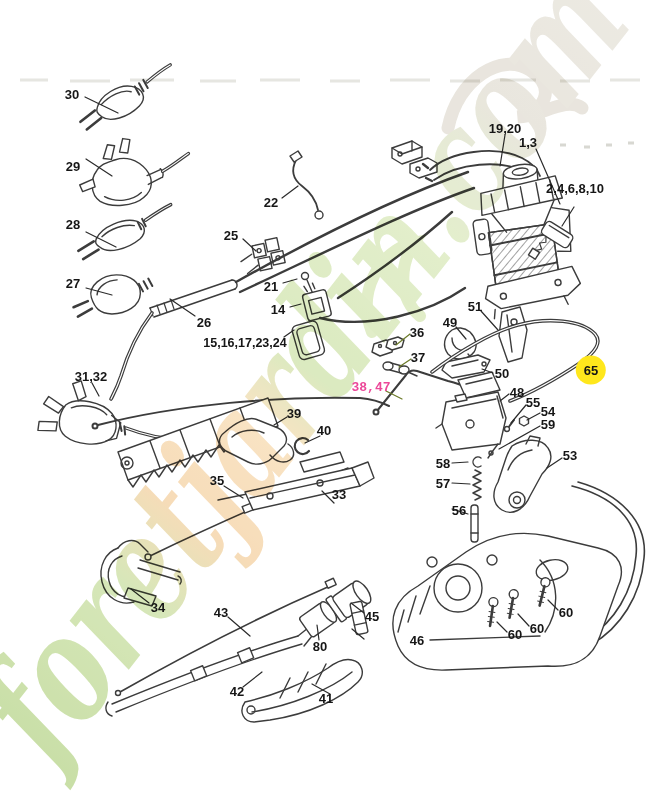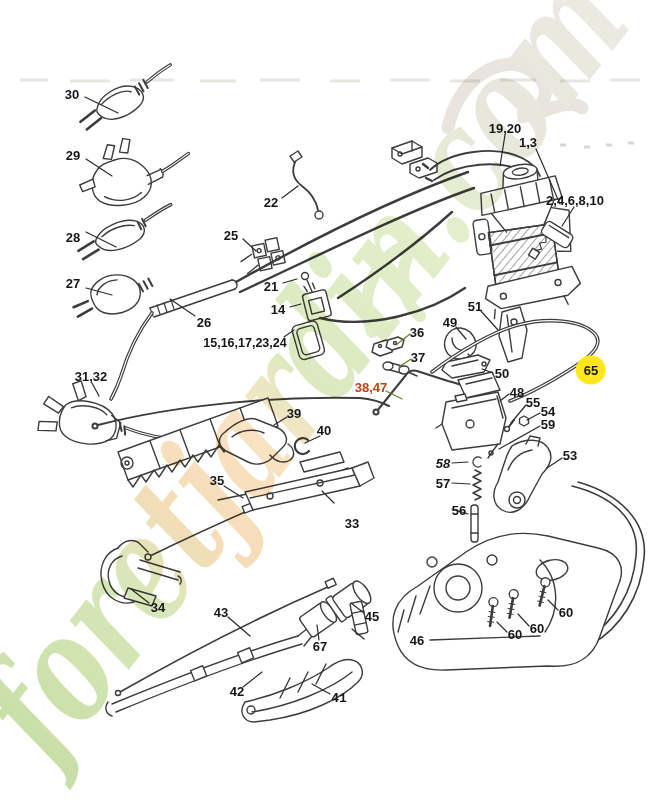--- a/index.html
+++ b/index.html
@@ -373,57 +373,57 @@
 
   <g style="mix-blend-mode:multiply" opacity="0.55">
     <path d="M448,128 C458,78 502,52 530,70 C558,88 544,112 518,117 C540,117 566,96 582,108" stroke="#d6d0c2" stroke-width="13" fill="none" stroke-linecap="round"></path>
     <path d="M372,332 C356,292 380,250 414,243 C398,268 400,300 420,316" stroke="#c8df9a" stroke-width="12" fill="none" stroke-linecap="round"></path>
     <text transform="translate(52,768) rotate(-52)" font-family="'DejaVu Serif',serif" font-style="italic" font-weight="bold" font-size="148" textLength="945" lengthAdjust="spacingAndGlyphs" fill="url(#wmgrad)">foretjardin.com</text>
   </g>
 </svg>
 
 <div id="labels">
       <div class="plabel" style="left: 72px; top: 94px;">30</div>
-      <div class="plabel" style="left: 73px; top: 155px; text-align: center;">29</div>
-      <div class="plabel" style="left: 73px; top: 237px; text-align: center;">28</div>
+      <div class="plabel" style="left: 73px; top: 166px; text-align: center;">29</div>
+      <div class="plabel" style="left: 73px; top: 224px; text-align: center;">28</div>
       <div class="plabel" style="left: 73px; top: 283px;">27</div>
       <div class="plabel" style="left: 271px; top: 202px;">22</div>
       <div class="plabel" style="left: 231px; top: 235px;">25</div>
       <div class="plabel" style="left: 271px; top: 286px;">21</div>
       <div class="plabel" style="left: 204px; top: 322px;">26</div>
       <div class="plabel" style="left: 278px; top: 309px;">14</div>
       <div class="plabel small" style="left: 245px; top: 343px;">15,16,17,23,24</div>
       <div class="plabel" style="left: 91px; top: 376px;">31,32</div>
       <div class="plabel" style="left: 505px; top: 128px;">19,20</div>
       <div class="plabel" style="left: 528px; top: 142px;">1,3</div>
-      <div class="plabel" style="left: 575px; top: 200px;">2,4,6,8,10</div>
+      <div class="plabel" style="left: 575px; top: 188px;">2,4,6,8,10</div>
       <div class="plabel" style="left: 475px; top: 306px;">51</div>
       <div class="plabel" style="left: 450px; top: 322px;">49</div>
       <div class="plabel" style="left: 417px; top: 332px;">36</div>
       <div class="plabel" style="left: 418px; top: 357px;">37</div>
-      <div class="plabel" style="left: 371px; top: 387px; color: #c2410c;">38,47</div>
+      <div class="plabel" style="left: 371px; top: 387px; color: #ec4899; font-family: Liberation Mono, monospace;">38,47</div>
       <div class="plabel" style="left: 502px; top: 373px; text-align: center;">50</div>
       <div class="plabel hl" style="left: 591px; top: 370px; background: rgb(255, 231, 28);">65</div>
       <div class="plabel" style="left: 517px; top: 392px;">48</div>
       <div class="plabel" style="left: 533px; top: 402px;">55</div>
       <div class="plabel" style="left: 548px; top: 411px;">54</div>
       <div class="plabel" style="left: 548px; top: 424px;">59</div>
       <div class="plabel" style="left: 570px; top: 455px;">53</div>
-      <div class="plabel" style="left: 443px; top: 463px; font-style: italic;">58</div>
+      <div class="plabel" style="left: 443px; top: 463px;">58</div>
       <div class="plabel" style="left: 443px; top: 483px;">57</div>
       <div class="plabel" style="left: 443px; top: 510px; margin-left: 16px;">56</div>
-      <div class="plabel" style="left: 339px; top: 523px; margin-left: 13px;">33</div>
+      <div class="plabel" style="left: 339px; top: 494px;">33</div>
       <div class="plabel" style="left: 217px; top: 480px;">35</div>
       <div class="plabel" style="left: 294px; top: 413px;">39</div>
       <div class="plabel" style="left: 324px; top: 430px;">40</div>
       <div class="plabel" style="left: 158px; top: 607px;">34</div>
       <div class="plabel" style="left: 221px; top: 612px;">43</div>
       <div class="plabel" style="left: 372px; top: 616px;">45</div>
       <div class="plabel" style="left: 372px; top: 640px; margin-left: 45px;">46</div>
-      <div class="plabel" style="left: 320px; top: 646px;">67</div>
+      <div class="plabel" style="left: 320px; top: 646px;">80</div>
       <div class="plabel" style="left: 237px; top: 691px;">42</div>
-      <div class="plabel" style="left: 339px; top: 698px; font-family: Liberation Mono, monospace;">41</div>
+      <div class="plabel" style="left: 326px; top: 698px;">41</div>
       <div class="plabel" style="left: 566px; top: 612px;">60</div>
       <div class="plabel" style="left: 537px; top: 628px;">60</div>
       <div class="plabel" style="left: 515px; top: 634px;">60</div>
     </div>
 
 </div>
 
 </body></html>

